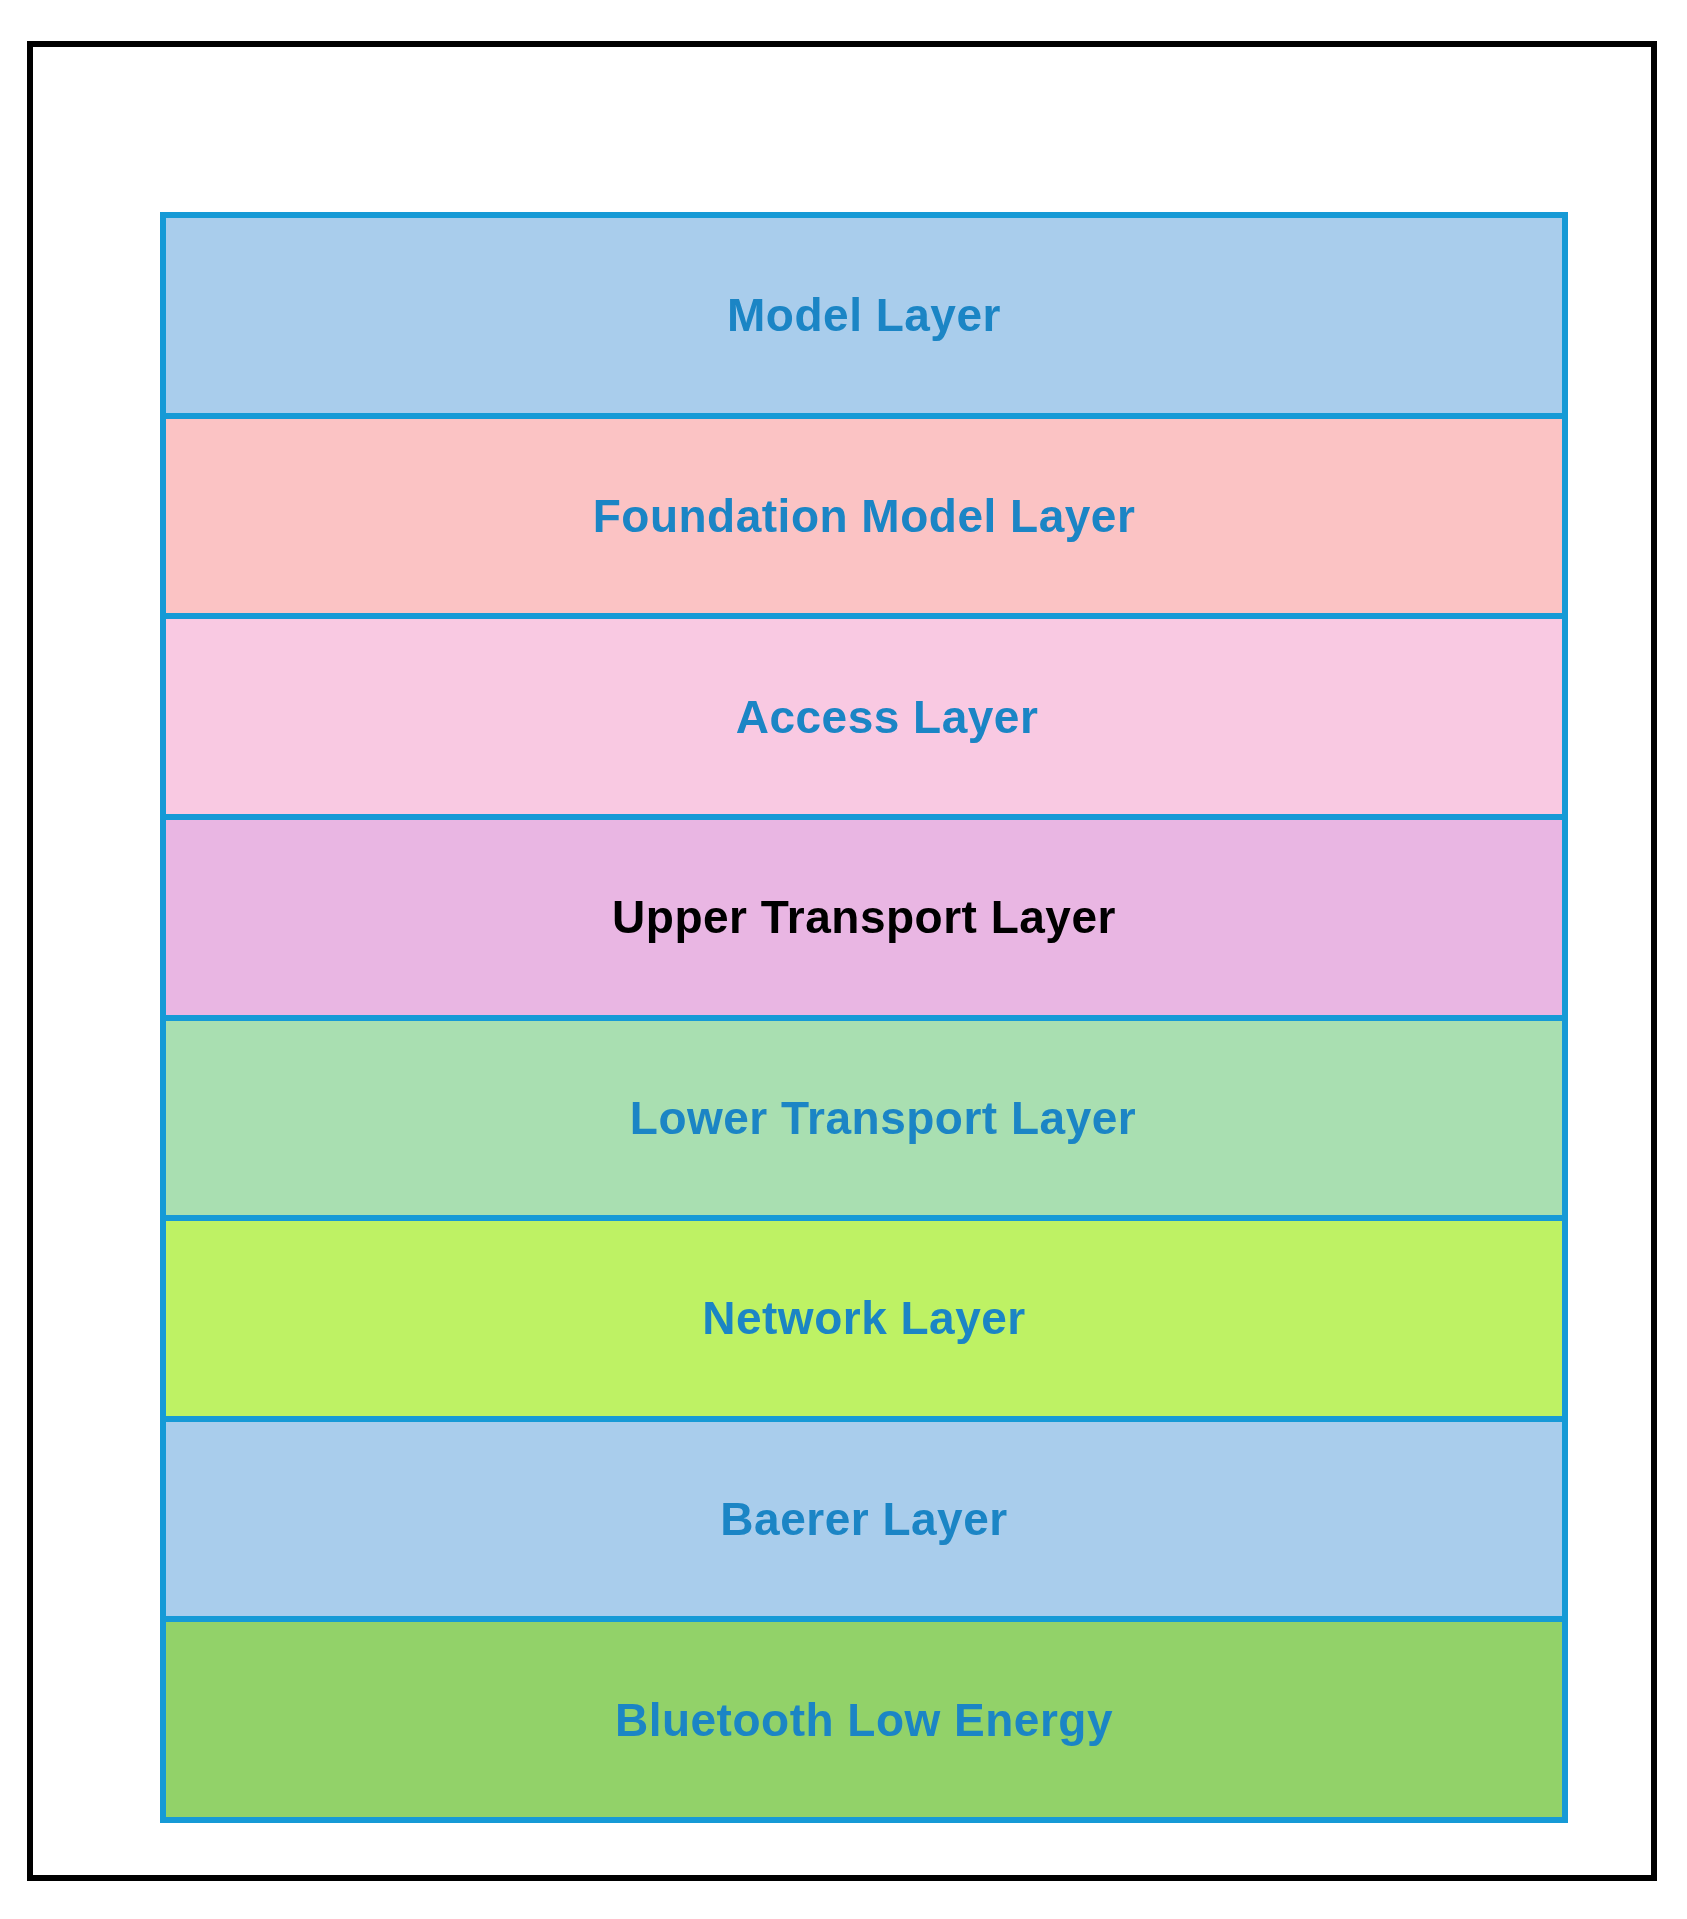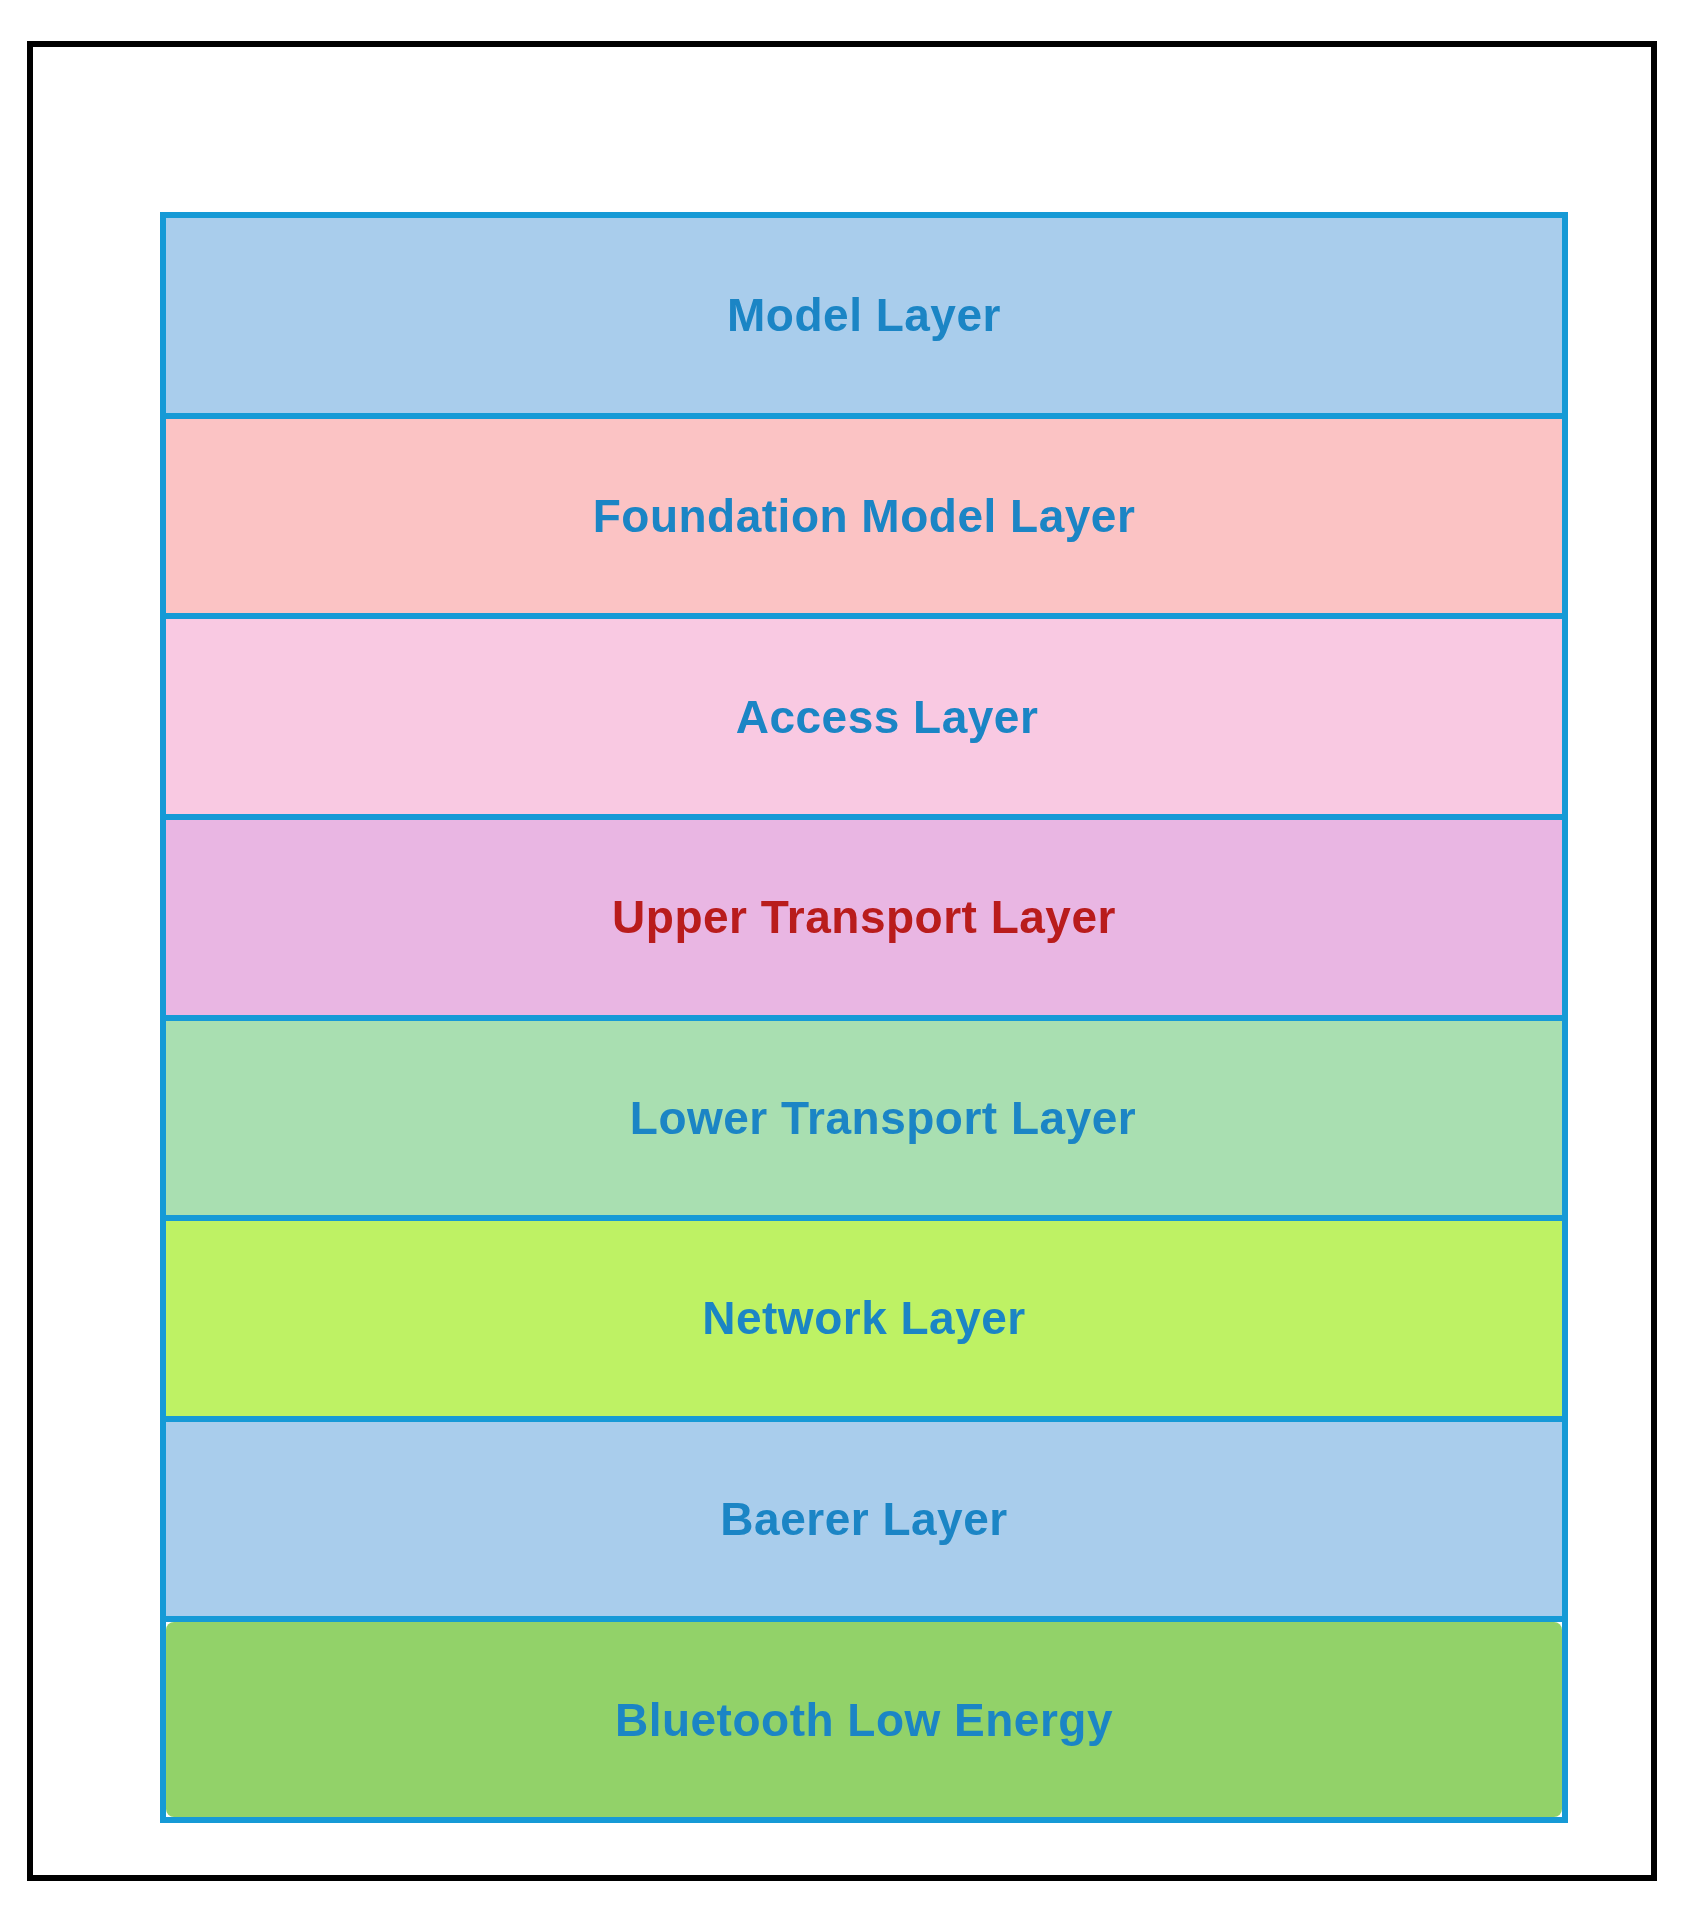--- a/index.html
+++ b/index.html
@@ -41,21 +41,20 @@
     flex: 1 1 0;
     display: flex;
     align-items: center;
     justify-content: center;
     border-bottom-style: solid;
     border-bottom-width: 6px;
     box-sizing: border-box;
   }
   .layer:last-child {
     border-bottom-width: 0;
-    border-radius: 8px;
   }
   .layer-label {
     font-size: 46px;
     font-weight: bold;
     letter-spacing: 0.5px;
     user-select: none;
   }
 </style>
 </head>
 <body>
@@ -66,21 +65,21 @@
         <div class="layer" style="background: rgb(169, 205, 236); border-bottom-color: rgb(22, 154, 214);">
           <span class="layer-label" style="color: rgb(27, 133, 197);">Model Layer</span>
         </div>
         <div class="layer" style="background: rgb(251, 195, 196); border-bottom-color: rgb(22, 154, 214);">
           <span class="layer-label" style="color: rgb(27, 133, 197);">Foundation Model Layer</span>
         </div>
         <div class="layer" style="background: rgb(249, 201, 226); border-bottom-color: rgb(22, 154, 214); padding-left: 46px;">
           <span class="layer-label" style="color: rgb(27, 133, 197);">Access Layer</span>
         </div>
         <div class="layer" style="background: rgb(233, 182, 227); border-bottom-color: rgb(22, 154, 214);">
-          <span class="layer-label" style="color: #b91c1c;">Upper Transport Layer</span>
+          <span class="layer-label" style="color: #000000;">Upper Transport Layer</span>
         </div>
         <div class="layer" style="background: rgb(169, 223, 177); border-bottom-color: rgb(22, 154, 214); padding-left: 38px;">
           <span class="layer-label" style="color: rgb(27, 133, 197);">Lower Transport Layer</span>
         </div>
         <div class="layer" style="background: #bef264; border-bottom-color: rgb(22, 154, 214);">
           <span class="layer-label" style="color: rgb(27, 133, 197);">Network Layer</span>
         </div>
         <div class="layer" style="background: rgb(169, 205, 236); border-bottom-color: rgb(22, 154, 214);">
           <span class="layer-label" style="color: rgb(27, 133, 197);">Baerer Layer</span>
         </div>

